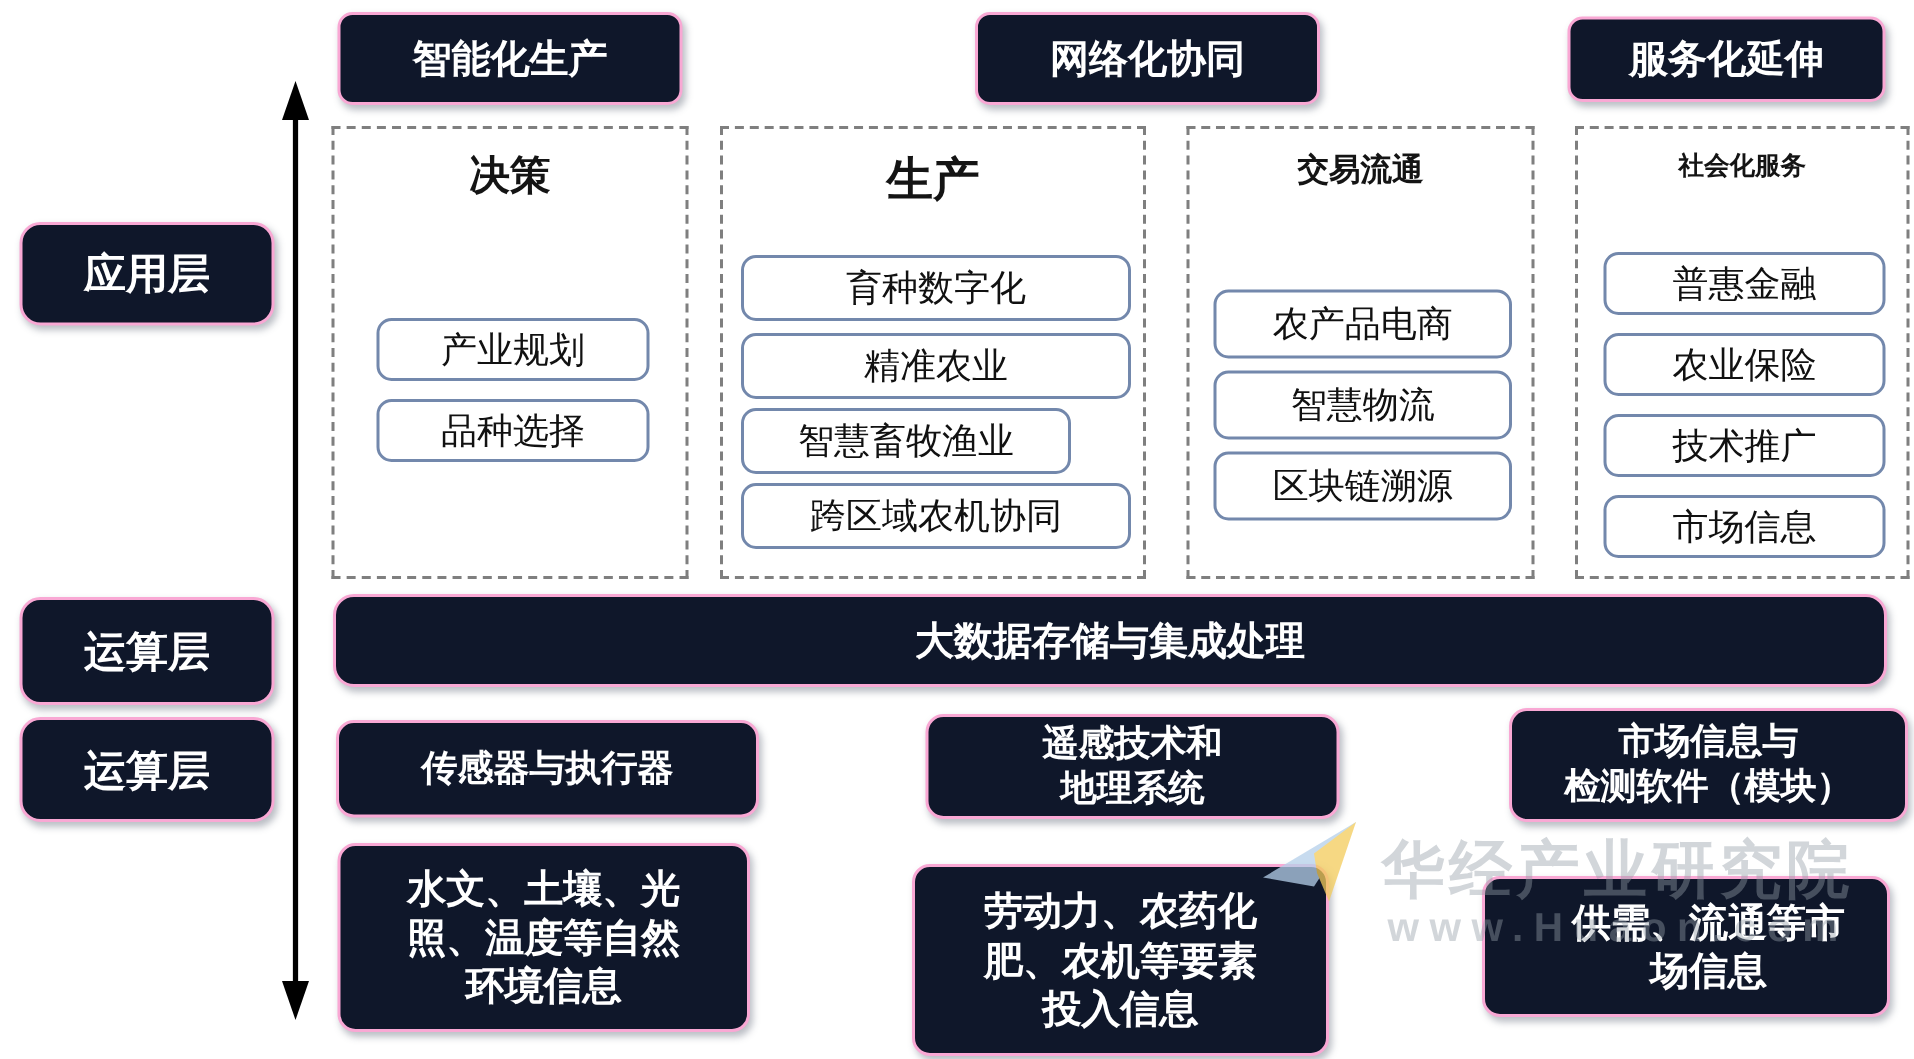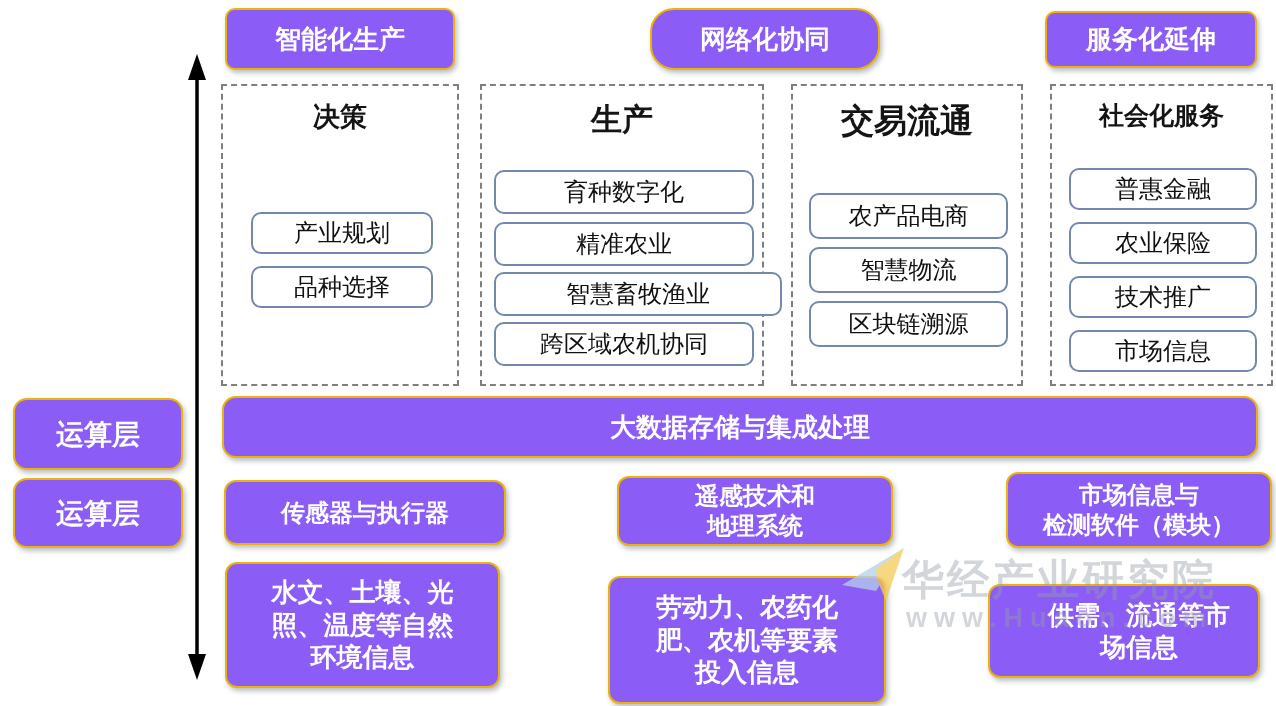--- a/index.html
+++ b/index.html
@@ -1,21 +1,21 @@
 <!DOCTYPE html>
 <html><head>
 <meta charset="utf-8">
 <style>
   html,body{margin:0;padding:0;background:#ffffff;}
   #canvas{
     position:relative;width:1276px;height:706px;background:#ffffff;overflow:hidden;
     font-family:"Liberation Sans","DejaVu Sans",sans-serif;
   }
   .bluebox{
-    position:absolute;background:#8b5cf6;border:2px solid #eab308;border-radius:12px;
+    position:absolute;background:#0f172a;border:2px solid #f9a8d4;border-radius:12px;
     color:#ffffff;display:flex;align-items:center;justify-content:center;text-align:center;
     font-weight:bold;box-shadow:2px 3px 5px rgba(60,70,90,0.35);box-sizing:border-box;
     line-height:1.25;white-space:pre-line;
   }
   .ribbon{font-size:26px;border-radius:10px;}
   .layerlbl{font-size:28px;border-radius:14px;}
   .dashedcol{
     position:absolute;border:2px dashed #7f7f7f;background:transparent;box-sizing:border-box;
   }
   .col-title{
@@ -24,67 +24,68 @@
   .whitebox{
     position:absolute;background:#ffffff;border:2px solid #7388ac;border-radius:10px;
     display:flex;align-items:center;justify-content:center;text-align:center;
     color:#111111;font-size:24px;box-sizing:border-box;
   }
   .bigbar{font-size:26px;border-radius:14px;}
   .midbox{font-size:24px;}
   .srcbox{font-size:26px;}
   .watermark{
     position:absolute;pointer-events:none;z-index:50;
-    color:rgba(148,158,168,0.42);font-weight:bold;white-space:nowrap;
+    color:rgba(148,158,168,0.42);font-weight:bold;white-space:nowrap;margin-left:19px;
   }
   .wm-brand{font-size:42px;letter-spacing:3px;}
   .wm-url{font-size:27px;letter-spacing:7px;}
   svg{position:absolute;}
 </style>
 </head>
 <body>
 
 <div id="canvas">
 
   <svg width="40" height="706" style="left:178px;top:0;" viewBox="0 0 40 706">
     <line x1="19" y1="72" x2="19" y2="662" stroke="#000000" stroke-width="3.5"></line>
     <polygon points="19,54 10,80 28,80" fill="#000000"></polygon>
     <polygon points="19,680 10,654 28,654" fill="#000000"></polygon>
   </svg>
 
   <div class="bluebox ribbon" style="left:225px;top:8px;width:230px;height:62px;">智能化生产</div>
-  <div class="bluebox ribbon" style="left:650px;top:8px;width:230px;height:62px;border-radius:24px;">网络化协同</div>
+  <div class="bluebox ribbon" style="left:650px;top:8px;width:230px;height:62px;">网络化协同</div>
   <div class="bluebox ribbon" style="left:1045px;top:11px;width:212px;height:57px;">服务化延伸</div>
 
+  <div class="bluebox layerlbl" style="left:13px;top:148px;width:170px;height:69px;">应用层</div>
   <div class="bluebox layerlbl" style="left:13px;top:398px;width:170px;height:72px;">运算层</div>
   <div class="bluebox layerlbl" style="left:13px;top:478px;width:170px;height:70px;">运算层</div>
 
   <div class="dashedcol" style="left:221px;top:84px;width:238px;height:302px;">
     <div class="col-title" style="font-size:27px;">决策</div>
     <div class="whitebox" style="left:28px;top:126px;width:182px;height:42px;text-align:center;">产业规划</div>
     <div class="whitebox" style="left:28px;top:180px;width:182px;height:42px;">品种选择</div>
   </div>
 
   <div class="dashedcol" style="left:480px;top:84px;width:284px;height:302px;">
     <div class="col-title" style="font-size:31px;">生产</div>
     <div class="whitebox" style="left:12px;top:84px;width:260px;height:44px;">育种数字化</div>
     <div class="whitebox" style="left:12px;top:136px;width:260px;height:44px;">精准农业</div>
-    <div class="whitebox" style="left:12px;top:186px;width:288px;height:44px;">智慧畜牧渔业</div>
+    <div class="whitebox" style="left:12px;top:186px;width:220px;height:44px;">智慧畜牧渔业</div>
     <div class="whitebox" style="left:12px;top:236px;width:260px;height:44px;">跨区域农机协同</div>
   </div>
 
   <div class="dashedcol" style="left:791px;top:84px;width:232px;height:302px;">
-    <div class="col-title" style="font-size:33px;">交易流通</div>
+    <div class="col-title" style="font-size:21px;">交易流通</div>
     <div class="whitebox" style="left:16px;top:107px;width:199px;height:46px;">农产品电商</div>
     <div class="whitebox" style="left:16px;top:161px;width:199px;height:46px;">智慧物流</div>
     <div class="whitebox" style="left:16px;top:215px;width:199px;height:46px;">区块链溯源</div>
   </div>
 
   <div class="dashedcol" style="left:1050px;top:84px;width:223px;height:302px;">
-    <div class="col-title" style="font-size:25px;">社会化服务</div>
+    <div class="col-title" style="font-size:17px;">社会化服务</div>
     <div class="whitebox" style="left:17px;top:136px;width:188px;height:42px;">农业保险</div>
     <div class="whitebox" style="left:17px;top:82px;width:188px;height:42px;">普惠金融</div>
     <div class="whitebox" style="left:17px;top:190px;width:188px;height:42px;">技术推广</div>
     <div class="whitebox" style="left:17px;top:244px;width:188px;height:42px;">市场信息</div>
   </div>
 
   <div class="bluebox bigbar" style="left:222px;top:396px;width:1036px;height:62px;">大数据存储与集成处理</div>
 
   <div class="bluebox midbox" style="left:224px;top:480px;width:282px;height:65px;">传感器与执行器</div>
   <div class="bluebox midbox" style="left:617px;top:476px;width:276px;height:70px;">遥感技术和

